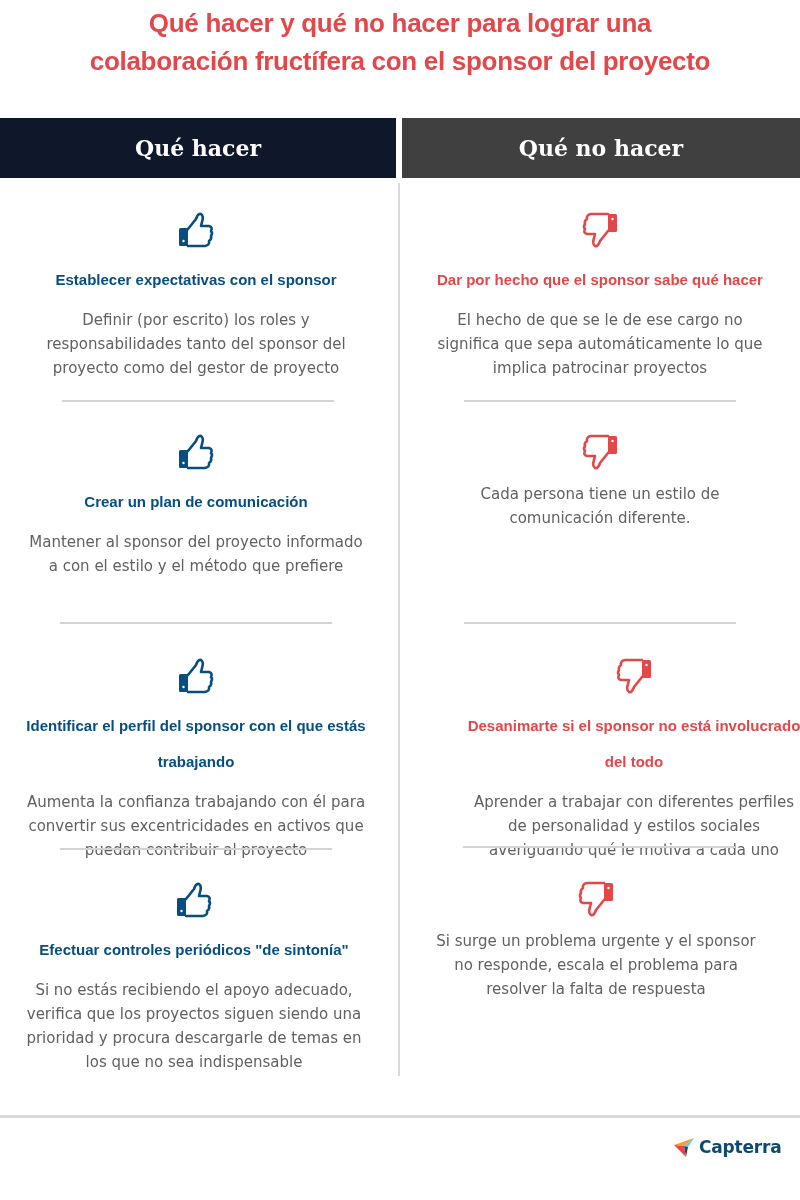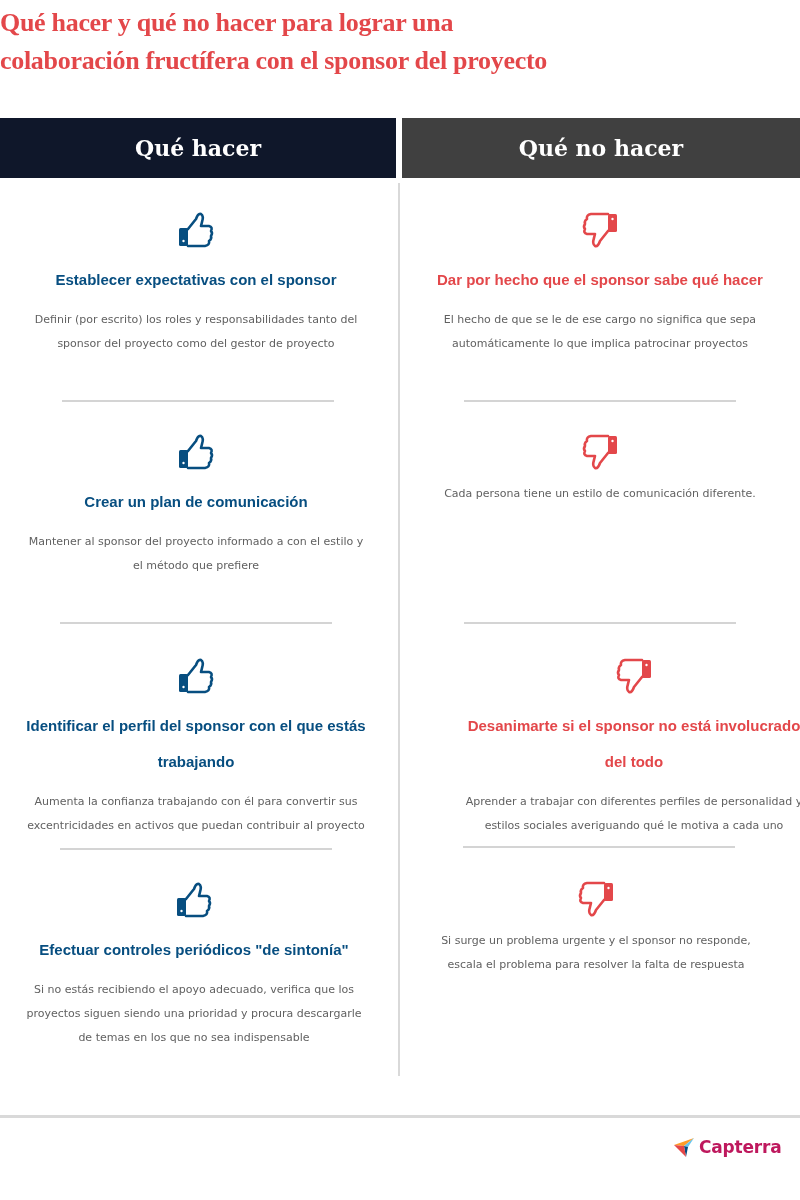--- a/index.html
+++ b/index.html
@@ -1,20 +1,20 @@
 <!DOCTYPE html>
 <html><head>
   <meta charset="utf-8">
   <style>
     html, body { margin: 0; padding: 0; background: #ffffff; }
     body { width: 800px; height: 1200px; position: relative; overflow: hidden; font-family: "DejaVu Sans", sans-serif; }
     .title {
       position: absolute; left: 0; top: 4px; width: 800px;
-      color: #e3474a;
-      font-family: Liberation Serif, serif; font-weight: bold;
+      text-align: center; color: #e3474a;
+      font-family: Liberation Sans, sans-serif; font-weight: bold;
       font-size: 26px; line-height: 38px; letter-spacing: -0.3px;
     }
     .col-header {
       position: absolute; top: 118px; height: 60px;
       display: flex; align-items: center; justify-content: center;
       color: #ffffff; font-family: "DejaVu Serif", serif; font-weight: bold; font-size: 22px;
     }
     .col-header.do { left: 0; width: 396px; background: #0f172a; }
     .col-header.dont { left: 402px; width: 398px; background: #404040; }
     .divider-v {
@@ -25,29 +25,29 @@
     }
     .item { position: absolute; width: 400px; text-align: center; }
     .item .icon { display: block; margin: 0 auto; width: 40px; height: 40px; }
     .item .heading {
       font-family: Liberation Sans, sans-serif; font-weight: bold; font-size: 15px; line-height: 36px;
       margin: 12px auto 0; width: 340px;
     }
     .item.do .heading { color: #074e80; }
     .item.dont .heading { color: #e3474a; }
     .item .desc {
-      font-family: "DejaVu Sans", sans-serif; font-size: 11px; line-height: 24px; color: #616161;
+      font-family: "DejaVu Sans", sans-serif; font-size: 15px; line-height: 24px; color: #616161;
       margin: 10px auto 0; width: 340px;
     }
     .rule { position: absolute; height: 2px; background: #d4d4d4; width: 272px; }
     .logo {
       position: absolute; left: 674px; top: 1136px; display: flex; align-items: center; gap: 3px;
     }
     .logo-text {
-      font-family: "DejaVu Sans", sans-serif; font-weight: bold; font-size: 17px; color: #be185d; letter-spacing: -0.2px;
+      font-family: "DejaVu Sans", sans-serif; font-weight: bold; font-size: 17px; color: #0c4a6e; letter-spacing: -0.2px;
     }
   </style>
 </head>
 <body>
 
 <div class="title">
   <div>Qué hacer y qué no hacer para lograr una</div>
   <div>colaboración fructífera con el sponsor del proyecto</div>
 </div>
 

